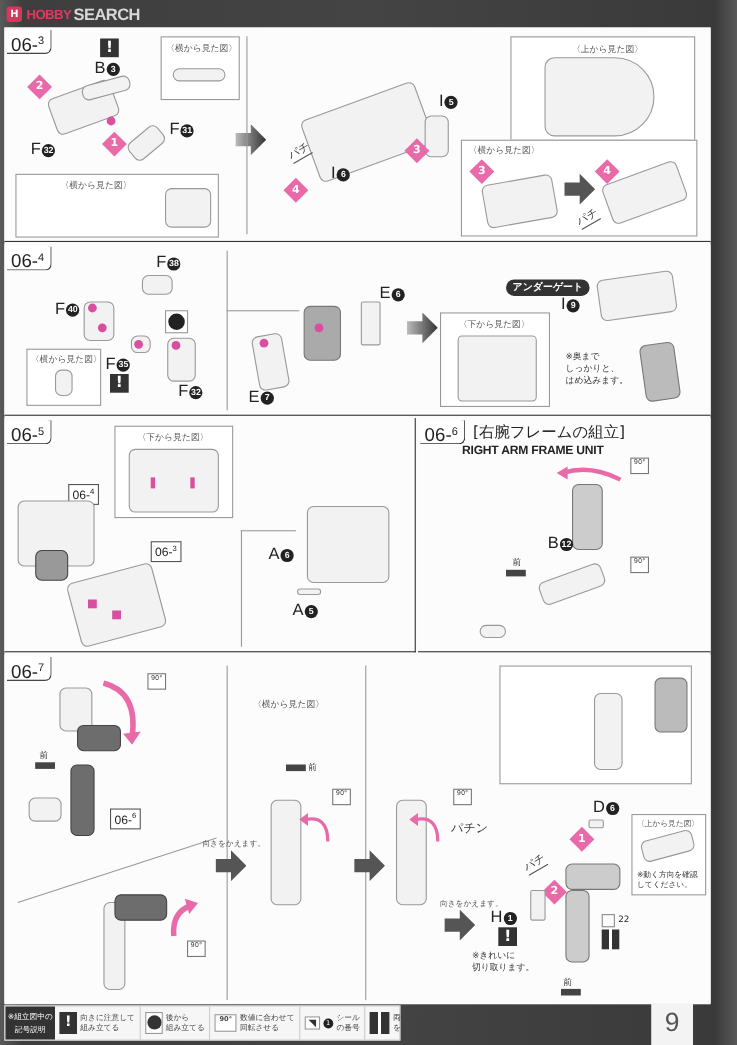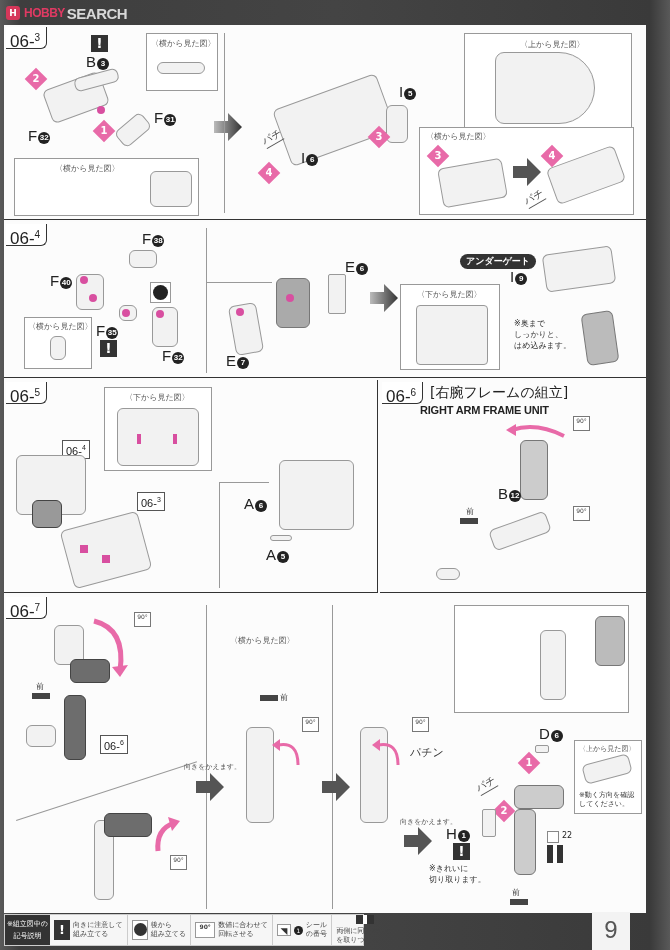--- a/index.html
+++ b/index.html
@@ -83,21 +83,21 @@
   .pata { position: absolute; font-size: 10px; color: #333; transform: rotate(-30deg); border-bottom: 1px solid #555; }
 
   .legend {
     position: absolute; left: 4px; top: 914px; width: 360px; height: 32px; background: #f6f6f6; display: flex;
     border: 1px solid #ccc;
   }
   .legend .title {
     width: 48px; background: #333; color: #fff; font-size: 7px; line-height: 12px; padding: 3px 2px; text-align: center; white-space: pre;
   }
   .legend .item { display: flex; align-items: center; gap: 3px; padding: 0 4px; border-right: 1px solid #ccc; }
-  .legend .item:last-child { border-right: none; flex-direction: column; }
+  .legend .item:last-child { border-right: none; }
   .legend .ic { width: 16px; height: 20px; background: #333; color: #fff; font-weight: bold; font-size: 13px; text-align: center; line-height: 20px; }
   .legend .ic.circle { background: #fff; border: 1px solid #999; position: relative; overflow: hidden; }
   .legend .ic.circle::after { content: ""; position: absolute; left: 1px; top: 2px; width: 13px; height: 13px; border-radius: 50%; background: #333; }
   .legend .ic.rot { background: #fff; border: 1px solid #999; color: #444; font-size: 6px; line-height: 8px; width: 20px; height: 16px; }
   .legend .ic.seal { background: #fff; border: 1px solid #999; color: #333; font-size: 9px; width: 14px; height: 12px; line-height: 12px; }
   .legend .ic.pair { width: 18px; background: linear-gradient(90deg, #333 0 40%, #fff 40% 60%, #333 60%); }
   .legend .txt { font-size: 7px; color: #444; line-height: 9px; white-space: pre; }
   .legend .num { display: inline-block; width: 9px; height: 9px; border-radius: 50%; background: #222; color: #fff; font-size: 6px; text-align: center; line-height: 9px; }
   .pagenum {
     position: absolute; left: 592px; top: 912px; width: 38px; height: 38px; background: #f3f3f3;

